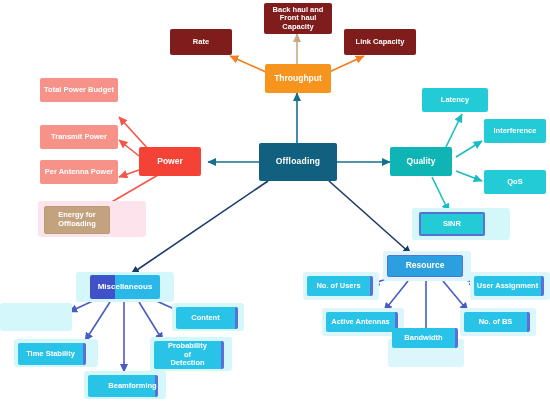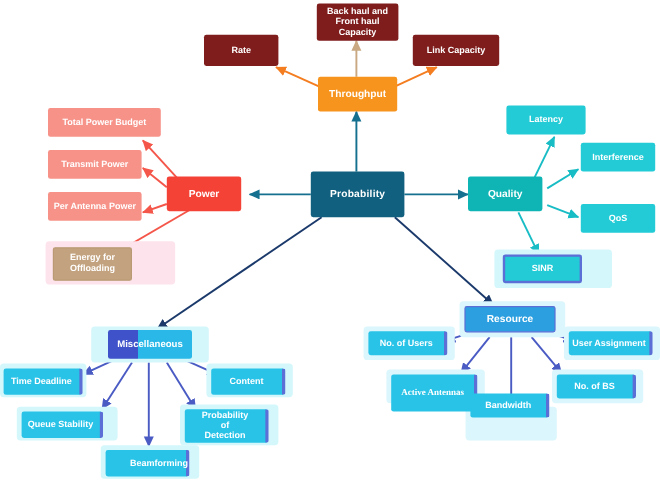--- a/index.html
+++ b/index.html
@@ -208,46 +208,45 @@
   <div class="glow-cyan" style="left:84px;  top:371px; width:82px;  height:28px;"></div>
   <div class="glow-cyan" style="left:150px; top:337px; width:82px;  height:34px;"></div>
   <div class="glow-cyan" style="left:172px; top:303px; width:72px;  height:28px;"></div>
   <div class="glow-res" style="left:383px; top:251px; width:88px;  height:30px;"></div>
   <div class="glow-res" style="left:303px; top:272px; width:76px;  height:28px;"></div>
   <div class="glow-res" style="left:470px; top:272px; width:80px;  height:28px;"></div>
   <div class="glow-res" style="left:322px; top:308px; width:82px;  height:28px;"></div>
   <div class="glow-res" style="left:460px; top:308px; width:76px;  height:28px;"></div>
   <div class="glow-res" style="left:388px; top:339px; width:76px;  height:28px;"></div>
 
-  <div class="node n-root" style="left:259px; top:143px; width:78px; height:38px;">Probability</div>
+  <div class="node n-root" style="left:259px; top:143px; width:78px; height:38px;">Offloading</div>
 
   <div class="node n-hub-orange" style="left:265px; top:64px; width:66px; height:29px;">Throughput</div>
   <div class="node n-leaf-orange" style="left:170px; top:29px; width:62px; height:26px;">Rate</div>
   <div class="node n-leaf-orange" style="left:264px; top:3px; width:68px; height:31px; padding:0 3px;">Back haul and Front haul Capacity</div>
   <div class="node n-leaf-orange" style="left:344px; top:29px; width:72px; height:26px;">Link Capacity</div>
 
   <div class="node n-hub-red" style="left:139px; top:147px; width:62px; height:29px;">Power</div>
-  <div class="node n-leaf-red" style="left:40px; top:90px; width:94px; height:24px;">Total Power Budget</div>
+  <div class="node n-leaf-red" style="left:40px; top:78px; width:78px; height:24px;">Total Power Budget</div>
   <div class="node n-leaf-red" style="left:40px; top:125px; width:78px; height:24px;">Transmit Power</div>
   <div class="node n-leaf-red" style="left:40px; top:160px; width:78px; height:24px;">Per Antenna Power</div>
   <div class="node n-leaf-red selected" style="left:44px; top:206px; width:66px; height:28px; padding:0 2px;">Energy for Offloading</div>
 
   <div class="node n-hub-teal" style="left:390px; top:147px; width:62px; height:29px;">Quality</div>
   <div class="node n-leaf-teal" style="left:422px; top:88px; width:66px; height:24px;">Latency</div>
   <div class="node n-leaf-teal" style="left:484px; top:119px; width:62px; height:24px;">Interference</div>
   <div class="node n-leaf-teal" style="left:484px; top:170px; width:62px; height:24px;">QoS</div>
   <div class="node n-leaf-teal selected" style="left:419px; top:212px; width:66px; height:24px;">SINR</div>
 
   <div class="node n-hub-misc" style="left:90px; top:275px; width:70px; height:24px;">Miscellaneous</div>
-  <div class="node n-leaf-misc" style="left:3px; top:307px; width:66px; height:22px;">Time Deadline</div>
-  <div class="node n-leaf-misc" style="left:18px; top:343px; width:68px; height:22px;">Queue Stability</div>
+  <div class="node n-leaf-misc" style="left:18px; top:343px; width:68px; height:22px;">Time Stability</div>
   <div class="node n-leaf-misc" style="left:88px; top:375px; width:70px; height:22px;padding-left:22px;">Beamforming</div>
   <div class="node n-leaf-misc" style="left:154px; top:341px; width:70px; height:28px; padding:0 12px;">Probability of Detection</div>
   <div class="node n-leaf-misc" style="left:176px; top:307px; width:62px; height:22px;">Content</div>
 
   <div class="node n-hub-res" style="left:387px; top:255px; width:76px; height:22px;">Resource</div>
   <div class="node n-leaf-res" style="left:307px; top:276px; width:66px; height:20px;">No. of Users</div>
   <div class="node n-leaf-res" style="left:474px; top:276px; width:70px; height:20px;">User Assignment</div>
-  <div class="node n-leaf-res" style="left:326px; top:312px; width:72px; height:31px;font-family:Liberation Serif, serif;">Active Antennas</div>
+  <div class="node n-leaf-res" style="left:326px; top:312px; width:72px; height:20px;">Active Antennas</div>
   <div class="node n-leaf-res" style="left:464px; top:312px; width:66px; height:20px;">No. of BS</div>
   <div class="node n-leaf-res" style="left:392px; top:328px; width:66px; height:20px;">Bandwidth</div>
 
 </div>
 
 </body></html>

